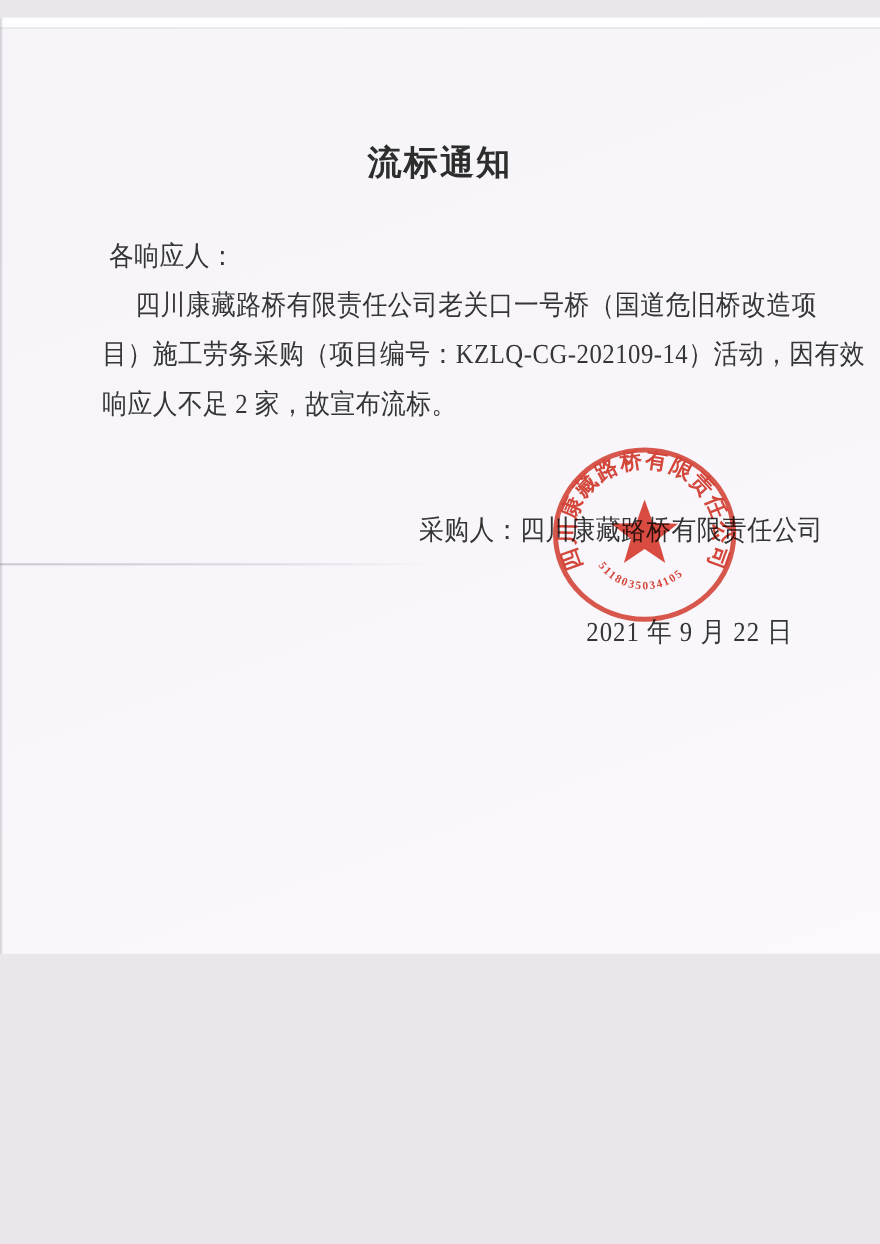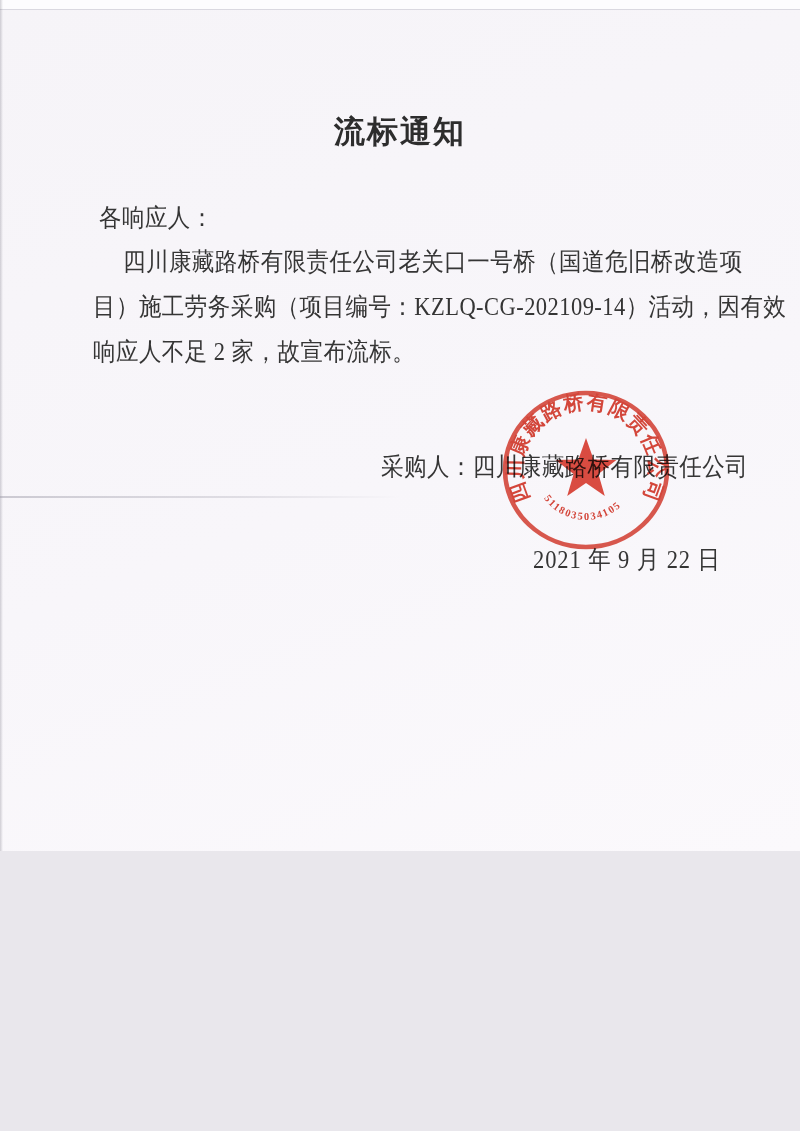--- a/index.html
+++ b/index.html
@@ -1,19 +1,19 @@
 <!DOCTYPE html>
 <html><head>
 <meta charset="utf-8">
 <style>
   html,body{margin:0;padding:0;background:#e9e7ec;}
   .page{
     position:relative;
     width:800px;height:851px;
-    margin:0 auto;
+    margin:16px auto;
     background:linear-gradient(160deg,#f6f4f8 0%,#f8f6fa 55%,#fbf9fc 100%);
     overflow:hidden;
     font-family:"Liberation Serif","DejaVu Serif",serif;
     color:#353535;
   }
   
   .edge-top{
     position:absolute;left:0;top:0;width:800px;height:9px;
     background:#fdfcfe;border-bottom:1px solid rgba(190,186,198,.55);
   }

